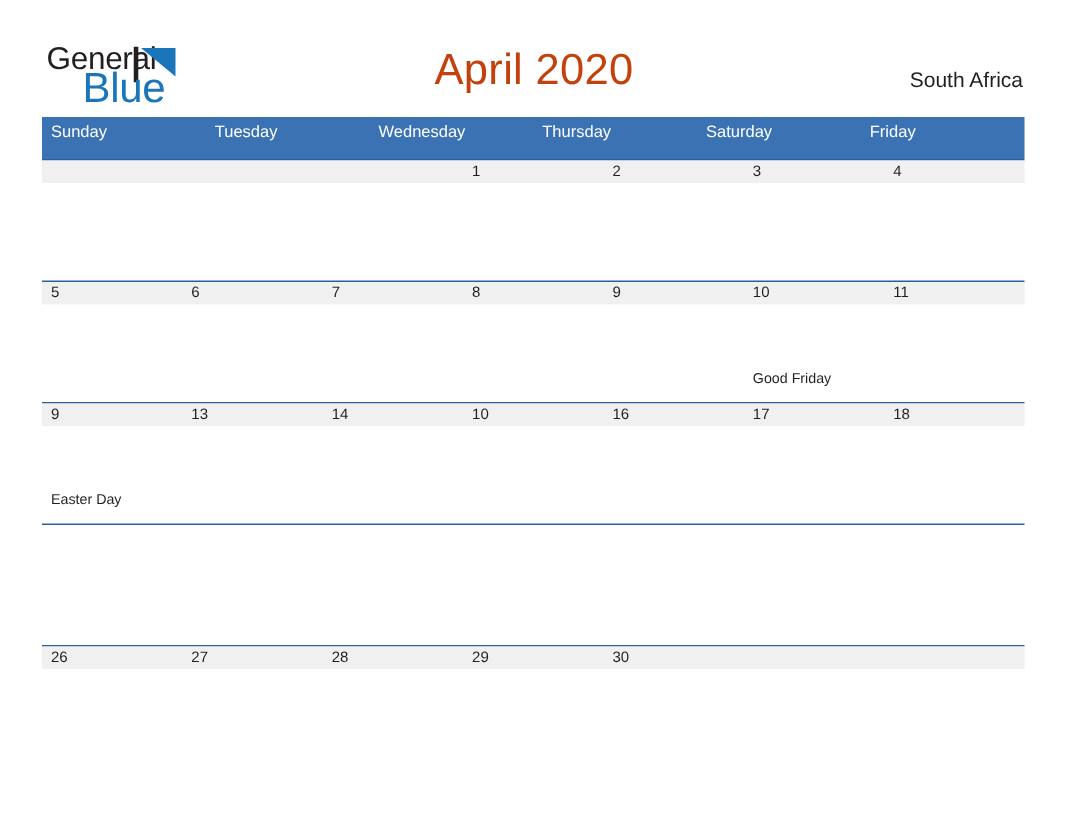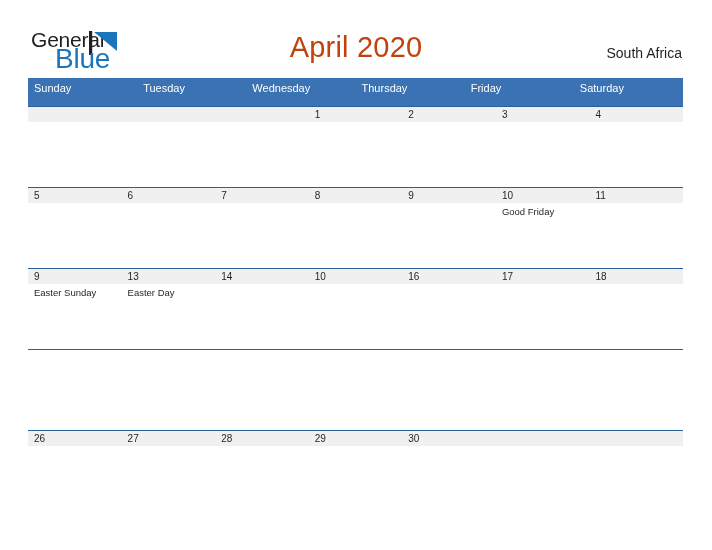--- a/index.html
+++ b/index.html
@@ -129,22 +129,23 @@
     flex: 1 1 0;
     font-size: 10px;
     line-height: 15px;
     color: #231f20;
     padding-left: 6px;
     box-sizing: border-box;
   }
   .body-cell {
     flex: 1 1 0;
     padding-left: 6px;
-    padding-top: 2px;
-    box-sizing: border-box;
+    padding-top: 19px;
+    box-sizing: border-box;
+    margin-top: 24px;
   }
   .event {
     font-size: 9.5px;
     line-height: 13px;
     color: #231f20;
     white-space: nowrap;
   }
 </style>
 </head>
 <body>
@@ -170,22 +171,22 @@
 
   </div>
 
   <div class="calendar">
 
     <div class="weekday-row">
       <div class="weekday-cell">Sunday</div>
       <div class="weekday-cell">Tuesday</div>
       <div class="weekday-cell">Wednesday</div>
       <div class="weekday-cell">Thursday</div>
+      <div class="weekday-cell">Saturday</div>
       <div class="weekday-cell">Friday</div>
-      <div class="weekday-cell">Saturday</div>
     </div>
 
     <div class="week-row">
       <div class="numbers">
         <div class="num-cell"></div>
         <div class="num-cell"></div>
         <div class="num-cell"></div>
         <div class="num-cell">1</div>
         <div class="num-cell">2</div>
         <div class="num-cell">3</div>
@@ -256,23 +257,20 @@
         <div class="num-cell">9</div>
         <div class="num-cell">13</div>
         <div class="num-cell">14</div>
         <div class="num-cell">10</div>
         <div class="num-cell">16</div>
         <div class="num-cell">17</div>
         <div class="num-cell">18</div>
       </div>
       <div class="bodies">
         <div class="body-cell">
-            <div class="event">Easter Sunday</div>
-          </div>
-        <div class="body-cell">
             <div class="event">Easter Day</div>
           </div>
         <div class="body-cell">
             <div class="event"></div>
           </div>
         <div class="body-cell">
             <div class="event"></div>
           </div>
         <div class="body-cell">
             <div class="event"></div>

